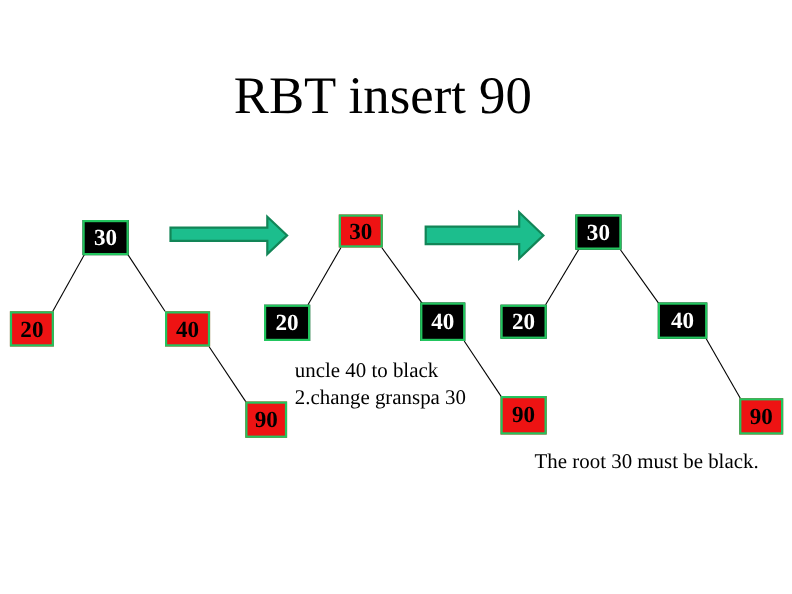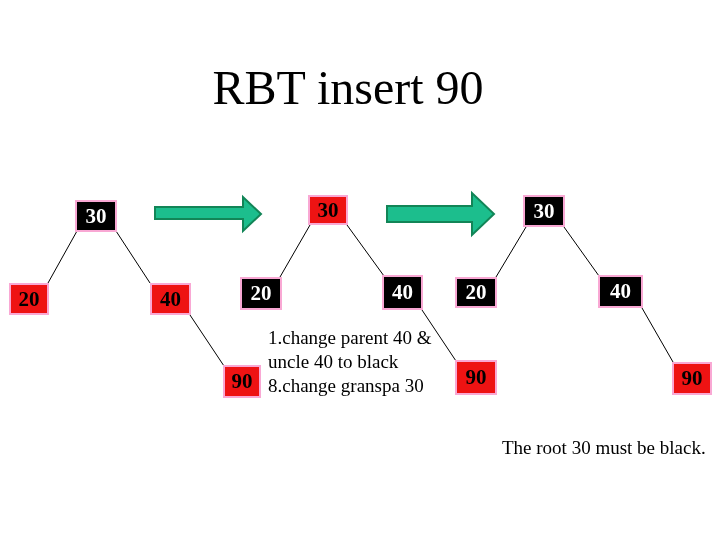--- a/index.html
+++ b/index.html
@@ -23,21 +23,21 @@
   }
   .edges{
     position:absolute;
     left:0;top:0;width:720px;height:540px;
     pointer-events:none;
   }
   .node{
     position:absolute;
     box-sizing:border-box;
     display:flex;align-items:center;justify-content:center;
-    border:2px solid #f9a8d4;
+    border:2px solid #22c55e;
     font-size:21px;
     font-weight:700;
     line-height:1;
   }
   .node.red{background:#EE1313;color:#000;}
   .node.black{background:#000000;color:#FFFFFF;}
   
   .n-t1-30{left:75px;top:200px;width:42px;height:32px;}
   .n-t1-20{left:9px;top:283px;width:40px;height:32px;}
   .n-t1-40{left:150px;top:283px;width:41px;height:32px;}
@@ -54,25 +54,24 @@
   .n-t3-90{left:672px;top:362px;width:40px;height:33px;}
   .case-note{
     position:absolute;
     left:268px;top:326px;
     font-size:19px;
     line-height:24px;
     white-space:nowrap;
   }
   .root-note{
     position:absolute;
-    left:502px;top:408px;
+    left:486px;top:408px;
     font-size:19px;
     line-height:24px;
     white-space:nowrap;
-    margin-top:28px;
   }
 </style>
 </head>
 <body>
 
 <div class="slide">
 
   <h1 class="title">RBT insert 90</h1>
 
   <svg class="edges" viewBox="0 0 720 540" xmlns="http://www.w3.org/2000/svg">
@@ -102,20 +101,19 @@
   <div class="node n-t2-20 black">20</div>
   <div class="node n-t2-40 black">40</div>
   <div class="node n-t2-90 red">90</div>
 
   <div class="node n-t3-30 black">30</div>
   <div class="node n-t3-20 black">20</div>
   <div class="node n-t3-40 black">40</div>
   <div class="node n-t3-90 red">90</div>
 
   <div class="case-note">
-    <div>1.change parent 40 &amp;</div>
     <div>uncle 40 to black</div>
-    <div>8.change granspa 30</div>
+    <div>2.change granspa 30</div>
   </div>
 
   <div class="root-note">The root 30 must be black.</div>
 
 </div>
 
 </body></html>

